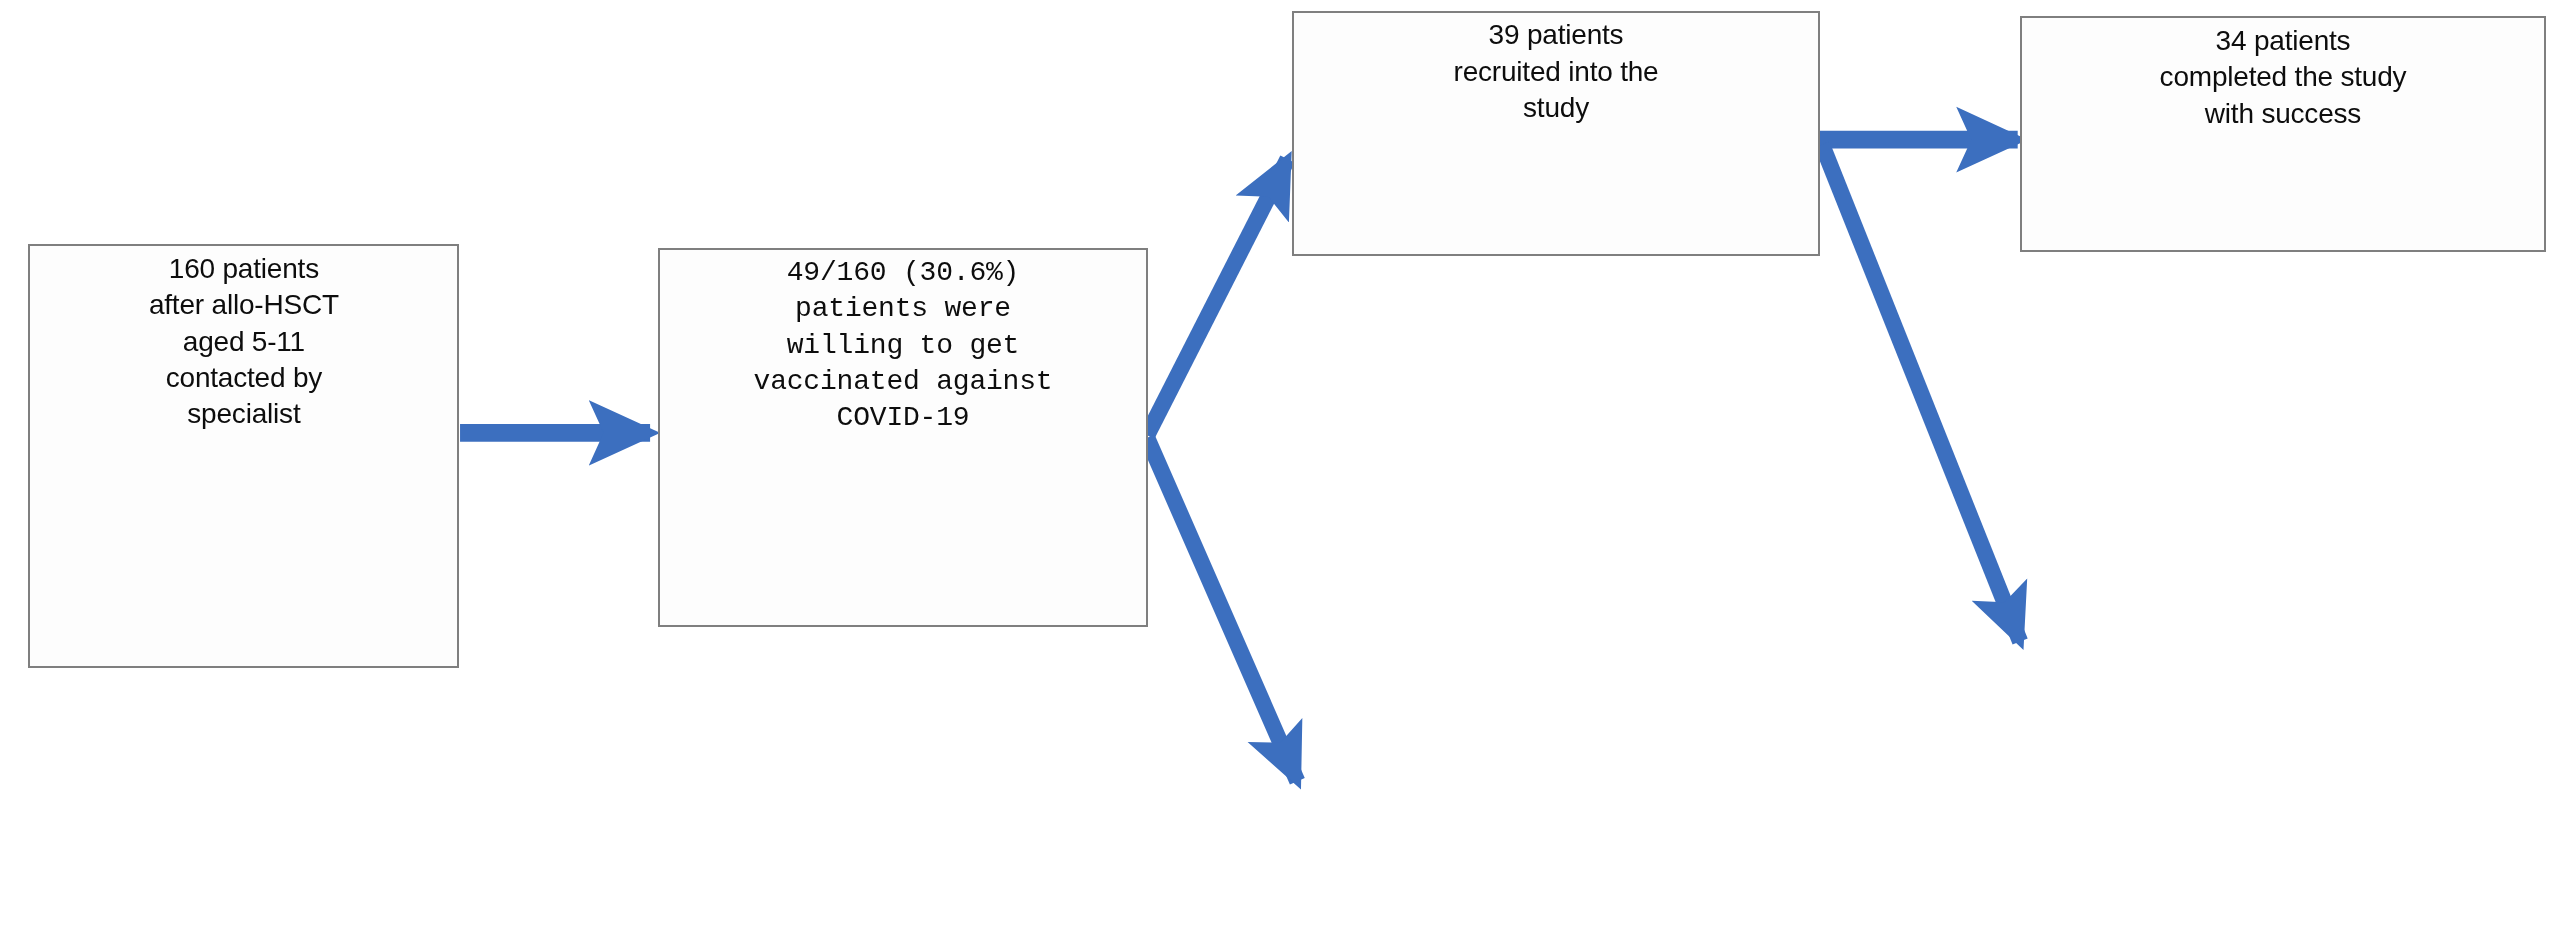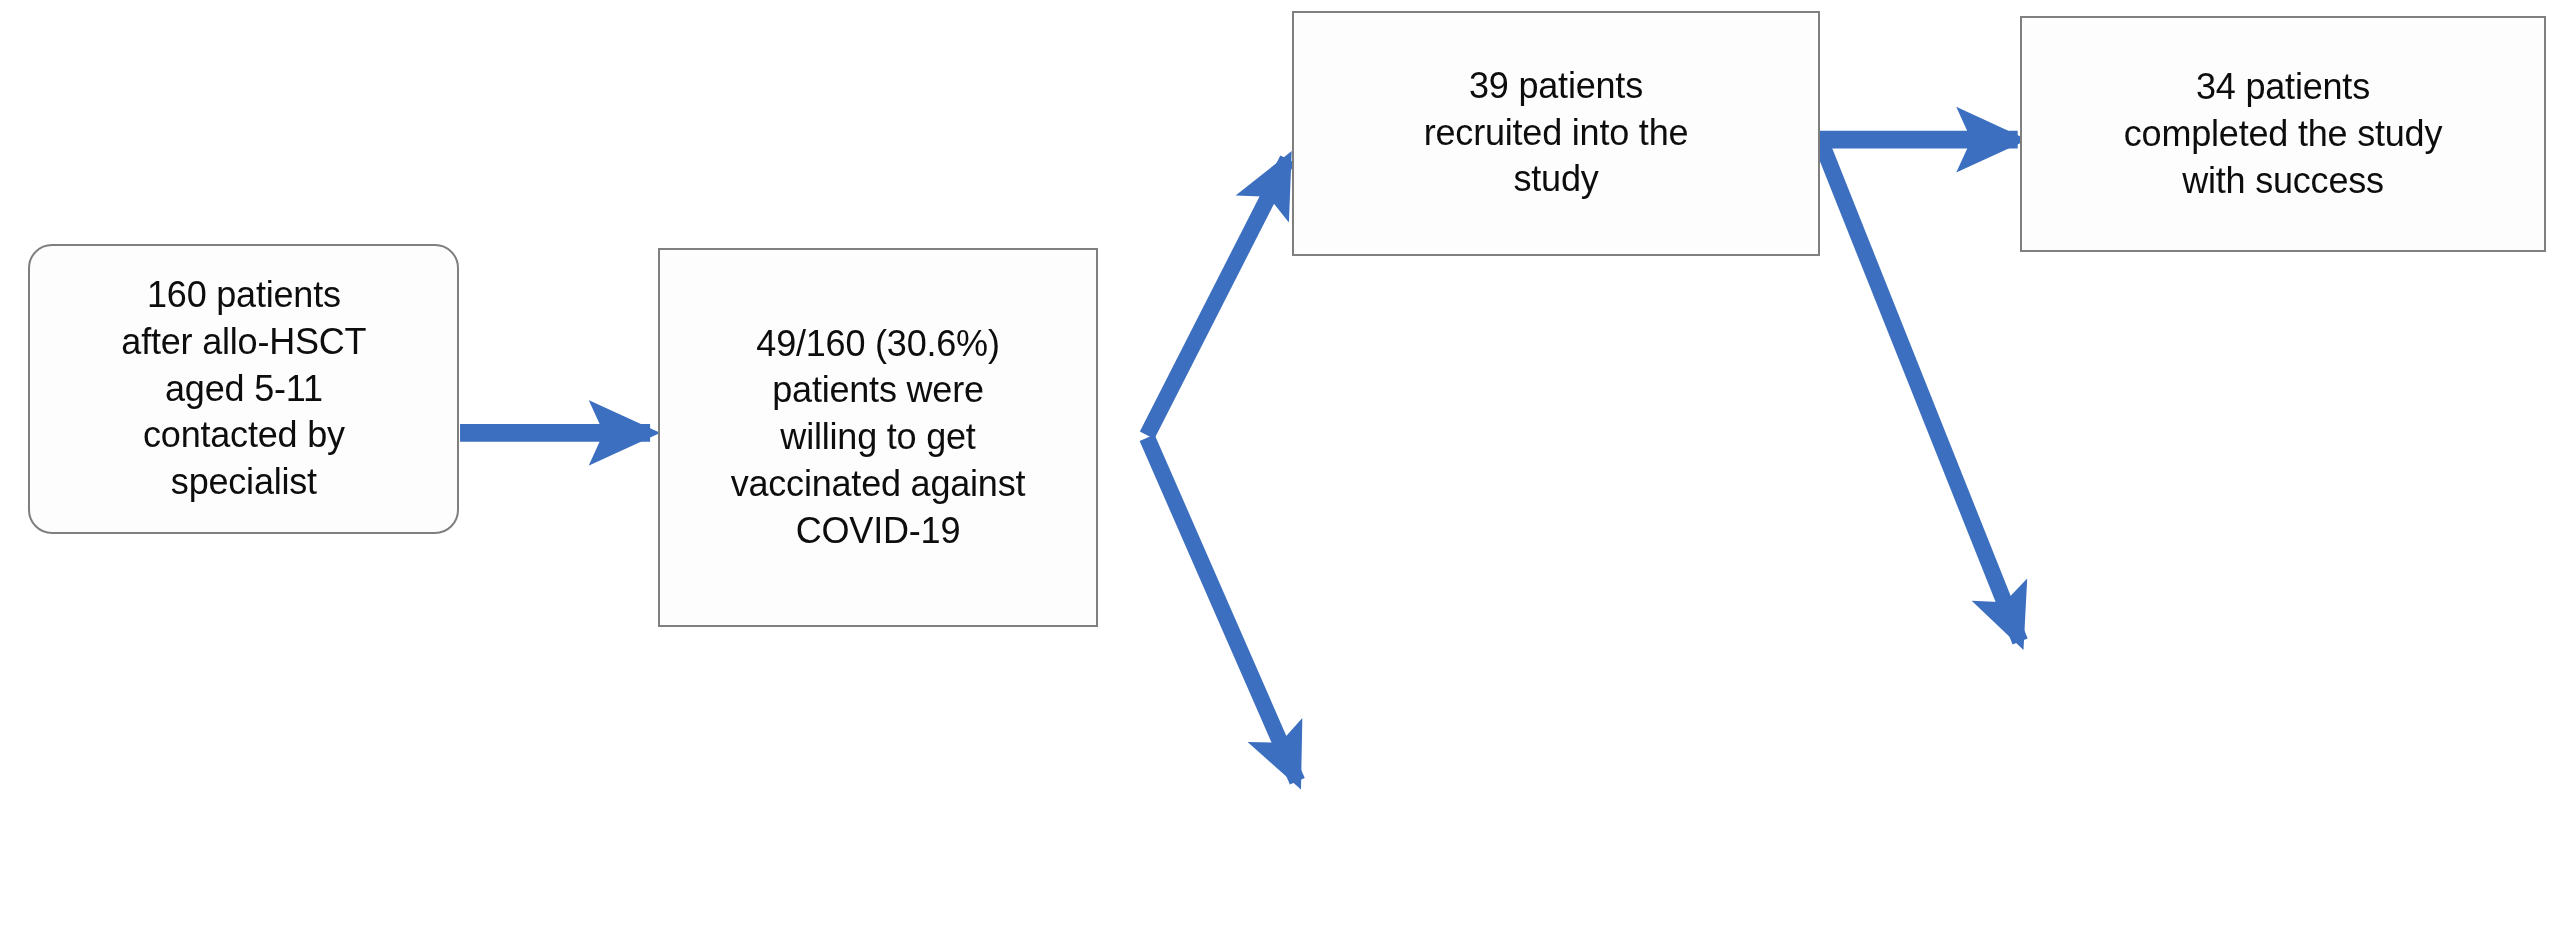--- a/index.html
+++ b/index.html
@@ -14,25 +14,24 @@
     background: #ffffff;
     overflow: hidden;
     font-family: "Liberation Sans", sans-serif;
   }
   .node {
     position: absolute;
     box-sizing: border-box;
     background: #fdfdfd;
     border: 2.4px solid #7f7f7f;
     display: flex;
-    align-items: center;
     justify-content: center;
     text-align: center;
     color: #0d0d0d;
-    font-size: 36px;
+    font-size: 28px;
     line-height: 1.30;
     letter-spacing: -0.2px;
     padding: 4.9px 11.4px;
     z-index: 3;
   }
   .node .txt {
     display: block;
     width: 100%;
     white-space: pre-line;
   }
@@ -72,29 +71,29 @@
 
     <g>
       <line x1="2240" y1="172" x2="2484" y2="172" stroke="#3C6FBF" stroke-width="22" marker-end="url(#ah)"></line>
     </g>
 
     <g>
       <line x1="2243" y1="178" x2="2487" y2="790" stroke="#3C6FBF" stroke-width="20" marker-end="url(#ah)"></line>
     </g>
   </svg>
 
-  <div class="node" style="left:28.4px; top:244px; width:431px; height:290px;border-radius:24px;">
+  <div class="node" style="left:28.4px; top:244px; width:431px; height:424px;">
     <span class="txt">160 patients
 after allo-HSCT
 aged 5-11
 contacted by
 specialist</span>
   </div>
 
-  <div class="node" style="left:658px; top:248px; width:440px; height:379px;">
+  <div class="node" style="left:658px; top:248px; width:490px; height:379px;font-family:Liberation Mono, monospace;">
     <span class="txt">49/160 (30.6%)
 patients were
 willing to get
 vaccinated against
 COVID-19</span>
   </div>
 
   <div class="node" style="left:1292px; top:10.6px; width:528px; height:245px;">
     <span class="txt">39 patients
 recruited into the

